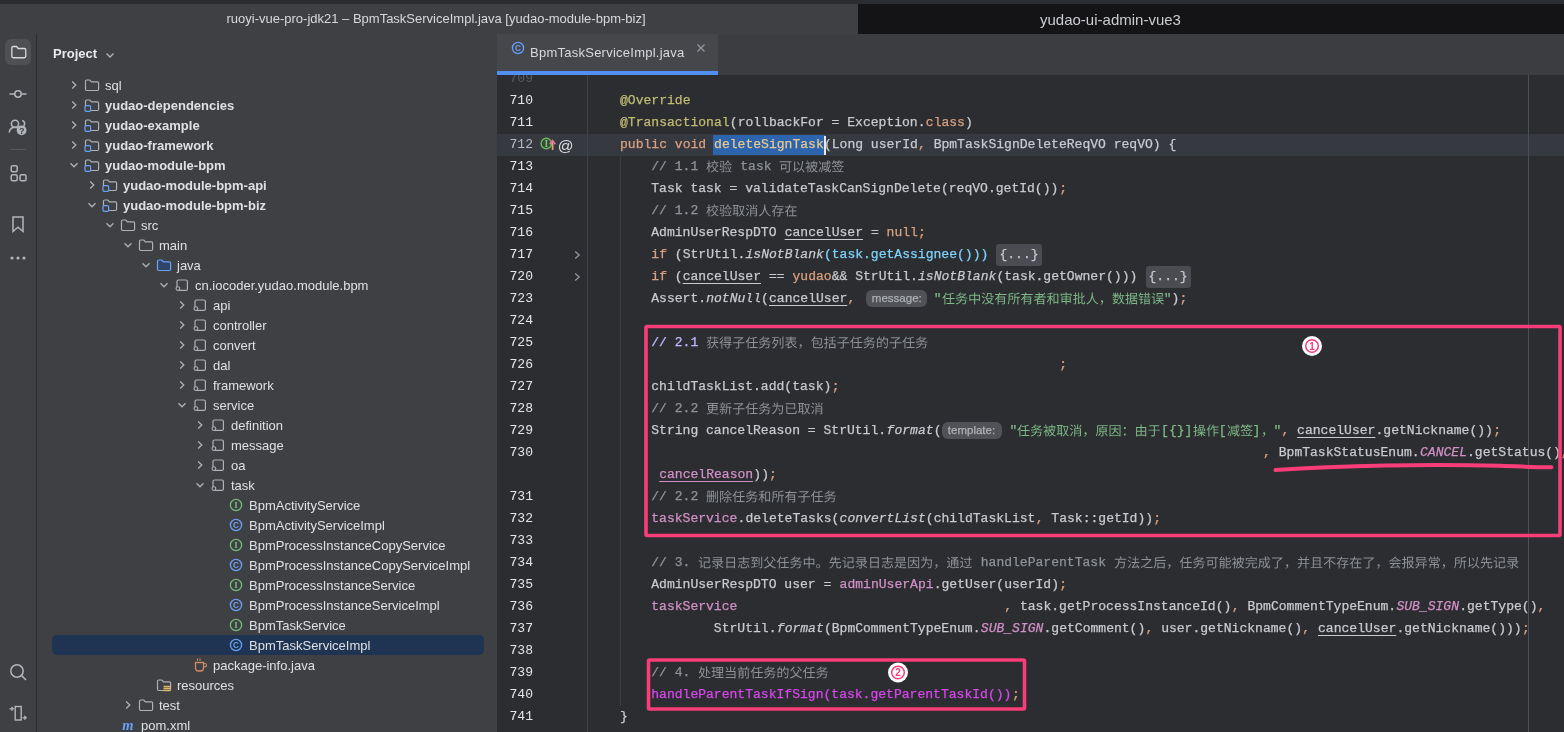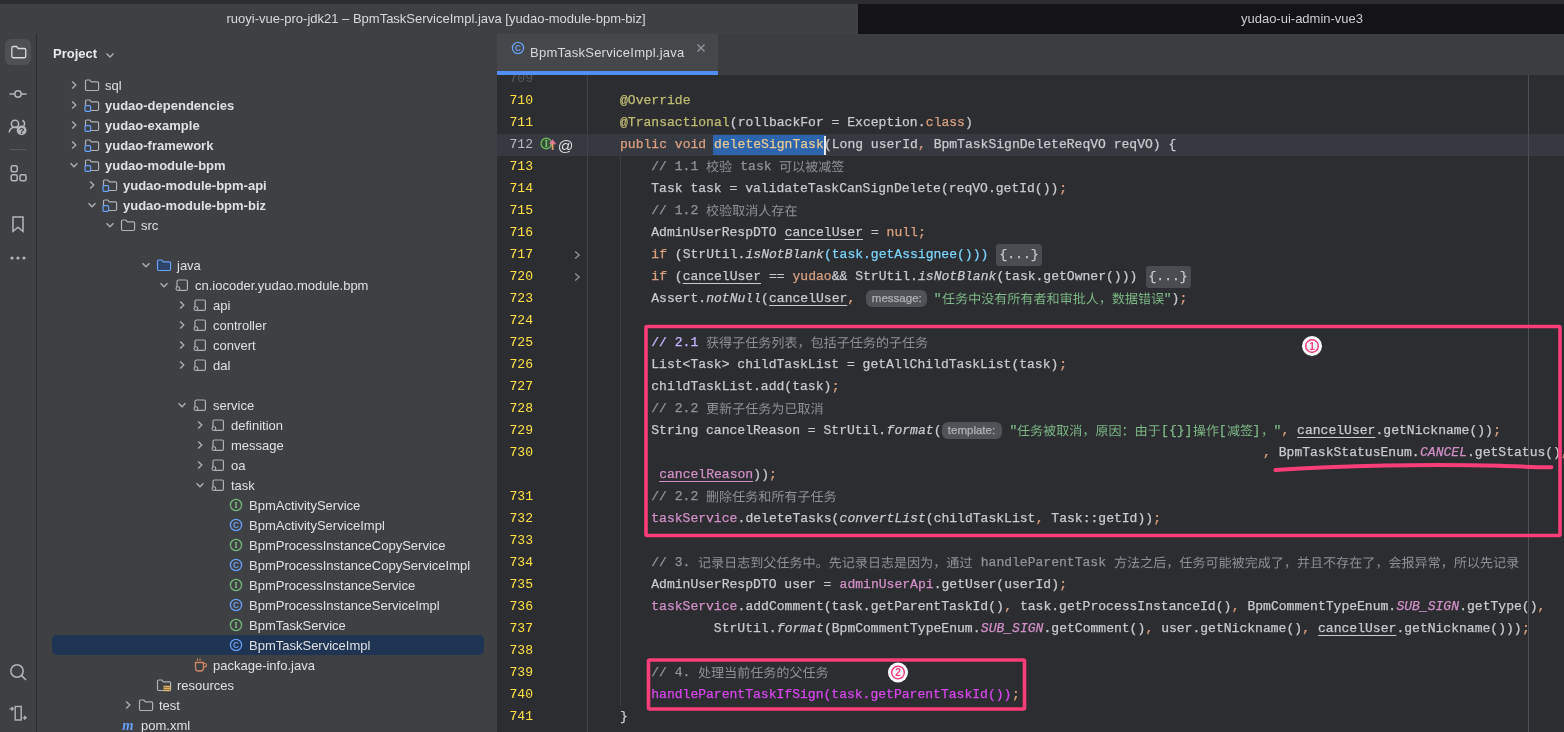--- a/index.html
+++ b/index.html
@@ -1,21 +1,21 @@
 <!DOCTYPE html>
 <html><head><meta charset="utf-8"><style>
 *{margin:0;padding:0;box-sizing:border-box}
 html,body{width:1564px;height:732px;overflow:hidden;background:#2C2D30;font-family:"Liberation Sans",sans-serif}
 #stage{position:absolute;left:0;top:4px;width:1564px;height:732px;overflow:hidden}
 .abs{position:absolute}
 
 #tbarL{left:0;top:0;width:858px;height:30px;background:#3E4043}
 #tbarL span{position:absolute;left:14px;right:0;top:7px;text-align:center;font-size:13px;color:#D7D9DD}
 #tbarR{left:858px;top:0;width:706px;height:30px;background:#141416}
-#tbarR span{position:absolute;left:182px;right:0;top:7px;text-align:center;font-size:13px;color:#CBCDD0}
+#tbarR span{position:absolute;left:182px;right:0;top:7px;font-size:15px;color:#CBCDD0}
 
 #toolbar{left:0;top:30px;width:37px;height:702px;background:#3E4043;border-right:1px solid #2C2D30}
 .tbi{position:absolute;left:8px;width:20px;height:20px}
 .tbact{position:absolute;left:5px;top:5px;width:26px;height:26px;border-radius:6px;background:#4E5054}
 .tbsep{position:absolute;left:10px;top:115px;width:16px;height:1px;background:#56585C}
 
 #panel{left:37px;top:30px;width:460px;height:702px;background:#3E4043;overflow:hidden}
 #phead{position:absolute;left:16px;top:12px;font-size:13px;font-weight:bold;color:#E8EAEC}
 #pchev{position:absolute;left:66px;top:14px;width:14px;height:14px}
 .tr{position:absolute;left:0;width:460px;height:20px}
@@ -28,21 +28,21 @@
 #tab{position:absolute;left:0;top:0;width:221px;height:37px;background:#45474B}
 #tabul{position:absolute;left:0;top:37px;width:221px;height:4px;background:#528FF2}
 #tabico{position:absolute;left:13px;top:6px;width:16px;height:16px}
 #tablbl{position:absolute;left:33px;top:11px;font-size:13px;letter-spacing:0.25px;color:#D8DADE}
 #tabx{position:absolute;left:196px;top:6px;width:16px;height:16px}
 
 #editor{left:497px;top:68px;width:1067px;height:664px;background:#2C2D30;overflow:hidden}
 #curline{position:absolute;left:497px;top:130px;width:1067px;height:22px;background:#373940}
 #guide1{position:absolute;left:620px;top:152px;width:1px;height:550px;background:#3C3E44}
 #guide2{position:absolute;left:1528px;top:68px;width:1px;height:664px;background:#4C4F55}
-.gn{position:absolute;width:46px;text-align:right;left:487px;font-family:"Liberation Mono",monospace;font-size:13.06px;line-height:22px;height:22px;color:#fde047}
+.gn{position:absolute;width:46px;text-align:right;left:487px;font-family:"Liberation Mono",monospace;font-size:13.06px;line-height:22px;height:22px;color:#e5e5e5}
 .gnb{color:#B8BAC0}
 .ln{position:absolute;left:0;width:1564px;height:22px}
 .ln span{position:absolute;top:0;font-family:"Liberation Mono",monospace;font-size:13.06px;line-height:22px;white-space:pre;-webkit-text-stroke:0.25px}
 .cj{position:absolute;top:0;height:22px}
 .pill{background:#505257;border-radius:6px;color:#AEB1B6;text-align:center;height:17px;margin-top:2.2px;line-height:17px!important;font-family:"Liberation Sans",sans-serif!important;font-size:11.5px!important}
 .fold{background:#4A4C51;border-radius:3px;color:#C5C8CE;text-align:center}
 .selbg{background:#2C64AE;height:20px;margin-top:1px}
 .caret{width:1.5px;height:19px;margin-top:1.5px;background:#E8E9EB}
 
 #gi712{position:absolute;left:540px;top:130px;width:48px;height:22px}
@@ -211,21 +211,20 @@
             <use href="#g13" x="12000"></use>
             <use href="#g34" x="13000"></use>
             <use href="#g29" x="14000"></use>
             <use href="#g12" x="15000"></use>
             <use href="#g13" x="16000"></use>
           </g>
         </svg>
       </div>
 <div class="gn" style="top:350px">726</div>
       <div class="ln" style="top:350px">
-        <span style="left:588.6px;color:#C8CACF">        List&lt;Task&gt; childTaskList = getAllChildTaskList(task)</span>
         <span style="left:1059.2px;color:#D8A081">;</span>
       </div>
 <div class="gn" style="top:372px">727</div>
       <div class="ln" style="top:372px">
         <span style="left:588.6px;color:#C8CACF">        childTaskList.add(task)</span>
         <span style="left:831.7px;color:#D8A081">;</span>
       </div>
 <div class="gn" style="top:394px">728</div>
       <div class="ln" style="top:394px">
         <span style="left:588.6px;color:#8F9399">        // 2.2 </span>
@@ -404,21 +403,20 @@
 <div class="gn" style="top:570px">735</div>
       <div class="ln" style="top:570px">
         <span style="left:588.6px;color:#C8CACF">        AdminUserRespDTO user = </span>
         <span style="left:839.6px;color:#D190C7">adminUserApi</span>
         <span style="left:933.7px;color:#C8CACF">.getUser(userId)</span>
         <span style="left:1059.2px;color:#D8A081">;</span>
       </div>
 <div class="gn" style="top:592px">736</div>
       <div class="ln" style="top:592px">
         <span style="left:588.6px;color:#D190C7">        taskService</span>
-        <span style="left:737.6px;color:#C8CACF">.addComment(task.getParentTaskId()</span>
         <span style="left:1004.3px;color:#D8A081">,</span>
         <span style="left:1012.1px;color:#C8CACF"> task.getProcessInstanceId()</span>
         <span style="left:1231.7px;color:#D8A081">,</span>
         <span style="left:1239.6px;color:#C8CACF"> BpmCommentTypeEnum.</span>
         <span style="left:1396.4px;color:#D190C7;font-style:italic">SUB_SIGN</span>
         <span style="left:1459.2px;color:#C8CACF">.getType()</span>
         <span style="left:1537.6px;color:#D8A081">,</span>
       </div>
 <div class="gn" style="top:614px">737</div>
       <div class="ln" style="top:614px">
@@ -607,20 +605,29 @@
       </div>
 <div class="tr" style="top:181px">
         <svg class="ti" style="left:65px" viewBox="0 0 16 16">
           <path d="M4.5 6.2 8 9.8 11.5 6.2" fill="none" stroke="#AEB1B6" stroke-width="1.3"></path>
         </svg>
         <svg class="ti" style="left:83px" viewBox="0 0 16 16">
           <path d="M1.5 4.2c0-.7.6-1.2 1.2-1.2h3.1l1.6 1.9h6c.7 0 1.2.6 1.2 1.2v6.2c0 .7-.6 1.2-1.2 1.2H2.7c-.7 0-1.2-.6-1.2-1.2z" fill="none" stroke="#AEB1B6" stroke-width="1.2"></path>
         </svg>
         <span class="tl" style="left:104px">src</span>
       </div>
+<div class="tr" style="top:201px">
+        <svg class="ti" style="left:83px" viewBox="0 0 16 16">
+          <path d="M4.5 6.2 8 9.8 11.5 6.2" fill="none" stroke="#AEB1B6" stroke-width="1.3"></path>
+        </svg>
+        <svg class="ti" style="left:101px" viewBox="0 0 16 16">
+          <path d="M1.5 4.2c0-.7.6-1.2 1.2-1.2h3.1l1.6 1.9h6c.7 0 1.2.6 1.2 1.2v6.2c0 .7-.6 1.2-1.2 1.2H2.7c-.7 0-1.2-.6-1.2-1.2z" fill="none" stroke="#AEB1B6" stroke-width="1.2"></path>
+        </svg>
+        <span class="tl" style="left:122px">main</span>
+      </div>
 <div class="tr" style="top:221px">
         <svg class="ti" style="left:101px" viewBox="0 0 16 16">
           <path d="M4.5 6.2 8 9.8 11.5 6.2" fill="none" stroke="#AEB1B6" stroke-width="1.3"></path>
         </svg>
         <svg class="ti" style="left:119px" viewBox="0 0 16 16">
           <path d="M1.5 4.2c0-.7.6-1.2 1.2-1.2h3.1l1.6 1.9h6c.7 0 1.2.6 1.2 1.2v6.2c0 .7-.6 1.2-1.2 1.2H2.7c-.7 0-1.2-.6-1.2-1.2z" fill="#2E4569" stroke="#69A0F8" stroke-width="1.2"></path>
         </svg>
         <span class="tl" style="left:140px">java</span>
       </div>
 <div class="tr" style="top:241px">
@@ -665,20 +672,30 @@
       </div>
 <div class="tr" style="top:321px">
         <svg class="ti" style="left:137px" viewBox="0 0 16 16">
           <path d="M6.2 4.5 9.8 8 6.2 11.5" fill="none" stroke="#AEB1B6" stroke-width="1.3"></path>
         </svg>
         <svg class="ti" style="left:155px" viewBox="0 0 16 16">
           <rect x="3" y="3" width="10.4" height="10.4" rx="1.5" fill="none" stroke="#AEB1B6" stroke-width="1.2"></rect>
           <circle cx="3.9" cy="11.6" r="1.9" fill="#3E4043" stroke="#AEB1B6" stroke-width="1.1"></circle>
         </svg>
         <span class="tl" style="left:176px">dal</span>
+      </div>
+<div class="tr" style="top:341px">
+        <svg class="ti" style="left:137px" viewBox="0 0 16 16">
+          <path d="M6.2 4.5 9.8 8 6.2 11.5" fill="none" stroke="#AEB1B6" stroke-width="1.3"></path>
+        </svg>
+        <svg class="ti" style="left:155px" viewBox="0 0 16 16">
+          <rect x="3" y="3" width="10.4" height="10.4" rx="1.5" fill="none" stroke="#AEB1B6" stroke-width="1.2"></rect>
+          <circle cx="3.9" cy="11.6" r="1.9" fill="#3E4043" stroke="#AEB1B6" stroke-width="1.1"></circle>
+        </svg>
+        <span class="tl" style="left:176px">framework</span>
       </div>
 <div class="tr" style="top:361px">
         <svg class="ti" style="left:137px" viewBox="0 0 16 16">
           <path d="M4.5 6.2 8 9.8 11.5 6.2" fill="none" stroke="#AEB1B6" stroke-width="1.3"></path>
         </svg>
         <svg class="ti" style="left:155px" viewBox="0 0 16 16">
           <rect x="3" y="3" width="10.4" height="10.4" rx="1.5" fill="none" stroke="#AEB1B6" stroke-width="1.2"></rect>
           <circle cx="3.9" cy="11.6" r="1.9" fill="#3E4043" stroke="#AEB1B6" stroke-width="1.1"></circle>
         </svg>
         <span class="tl" style="left:176px">service</span>

